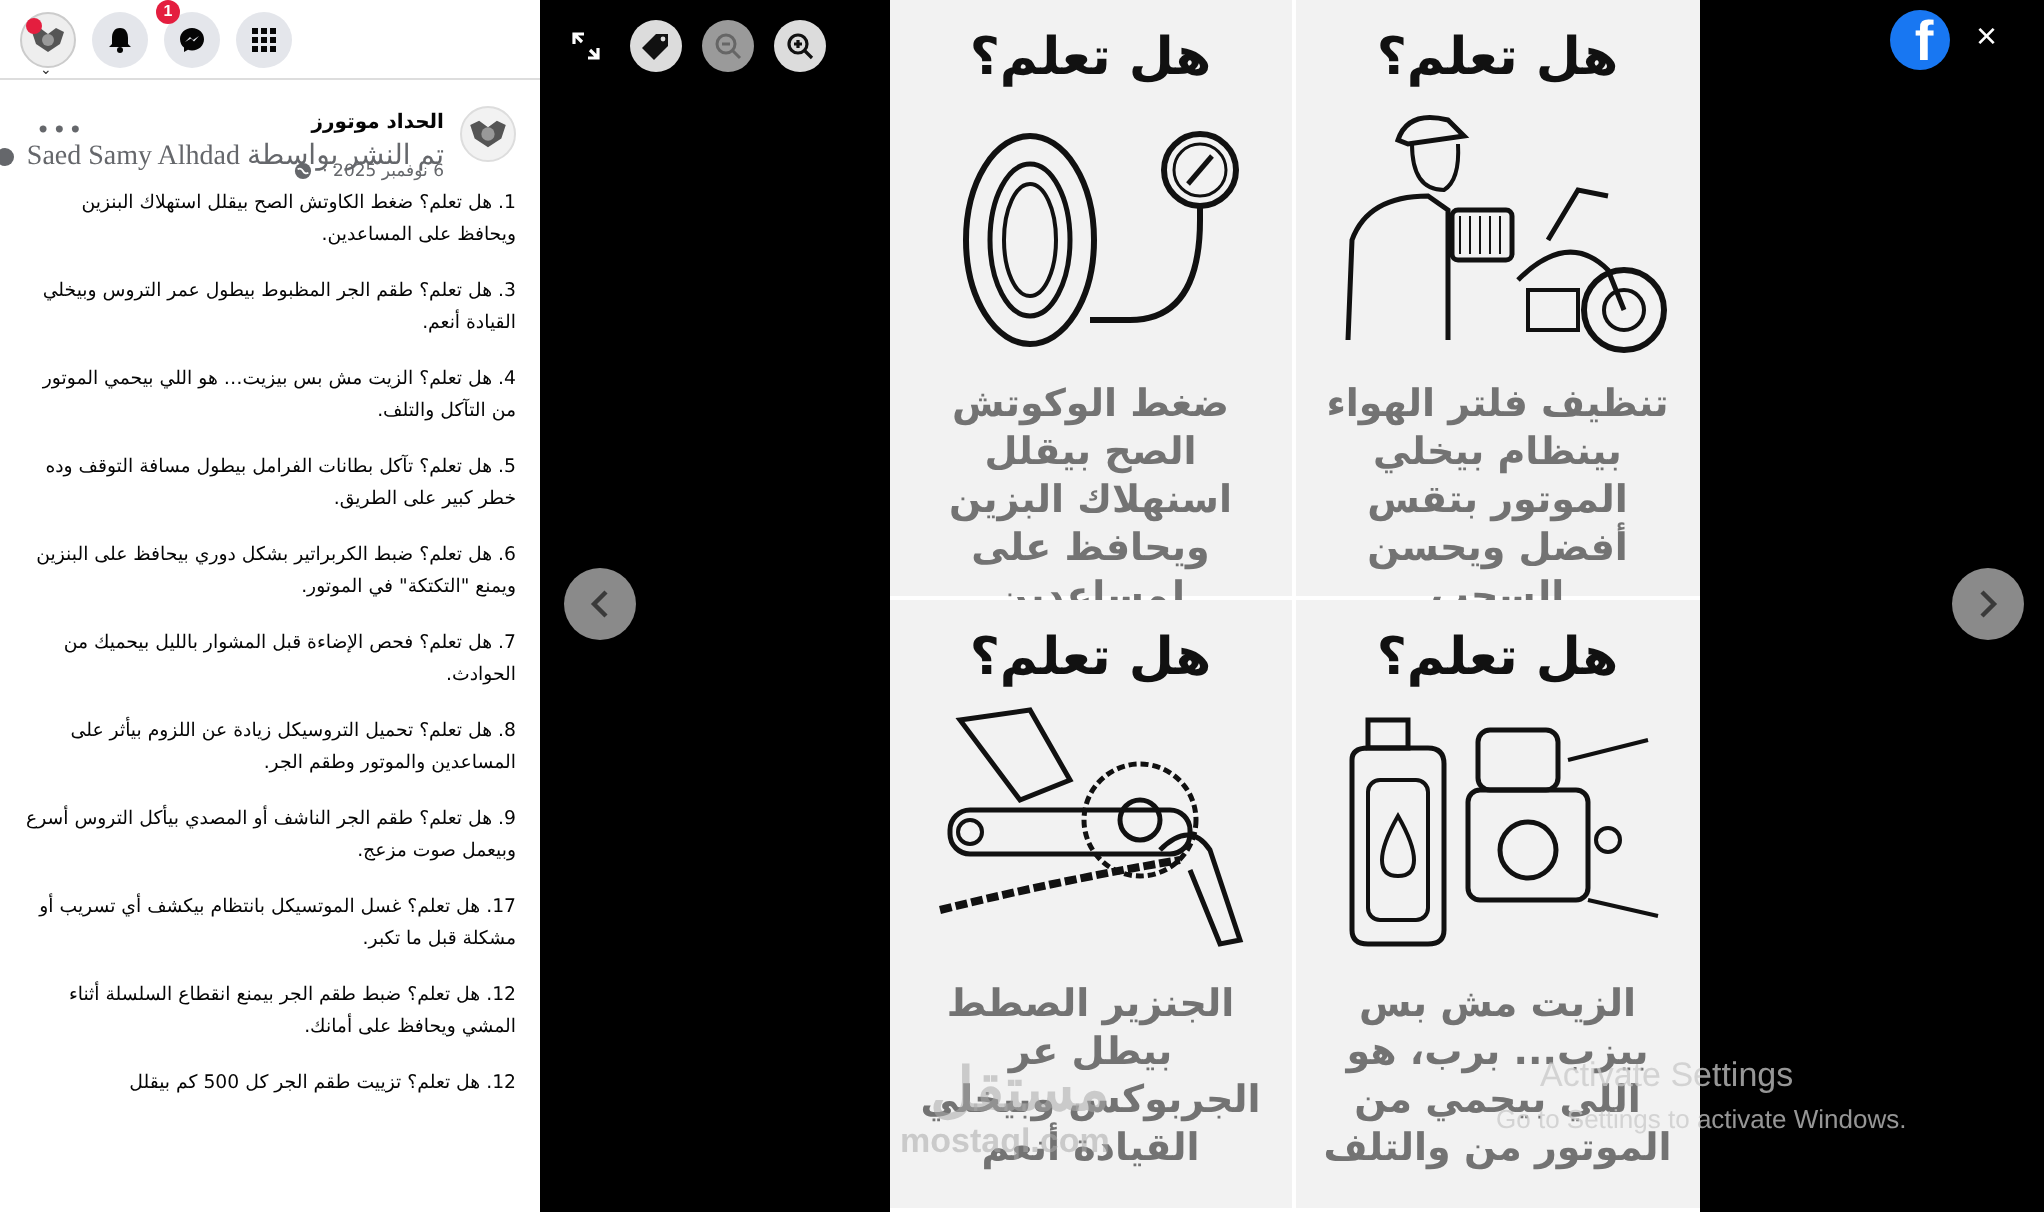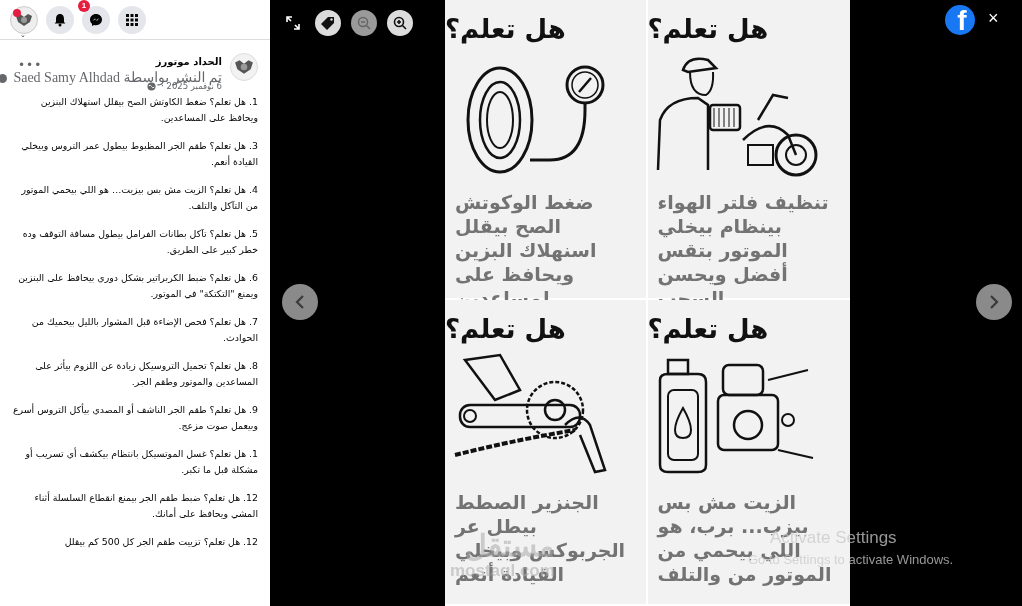--- a/index.html
+++ b/index.html
@@ -29,21 +29,21 @@
   .viewer { position: absolute; left: 270px; top: 0; width: 752px; height: 606px; background: #000; }
   .vt-expand { position: absolute; left: 16px; top: 6px; width: 14px; height: 14px; color: #fff; }
   .vt-circ { position: absolute; top: 0; width: 26px; height: 26px; border-radius: 50%; background: #dcdcdc; display: flex; align-items: center; justify-content: center; }
   .fb-logo { position: absolute; left: 675px; top: 5px; width: 30px; height: 30px; border-radius: 50%; background: #1877f2; display: flex; align-items: flex-end; justify-content: center; overflow: hidden; }
   .fb-logo span { color: #fff; font-family: "Liberation Sans", sans-serif; font-weight: bold; font-size: 28px; line-height: 28px; margin-left: 4px; }
   .close-x { position: absolute; left: 718px; top: 8px; color: #fff; font-size: 18px; font-family: "Liberation Sans", sans-serif; }
 
   .nav-btn { position: absolute; width: 36px; height: 36px; border-radius: 50%; background: #8a8a8a; display: flex; align-items: center; justify-content: center; color: #3a3a3a; }
 
   .photo { position: absolute; left: 175px; top: 0; width: 405px; height: 606px; background: #f3f3f3; display: grid; grid-template-columns: 1fr 1fr; grid-template-rows: 300px 306px; }
-  .cell { position: relative; background: #f2f2f2; border-right: 2px solid #fff; border-bottom: 2px solid #fff; direction: rtl; text-align: left; }
+  .cell { position: relative; background: #f2f2f2; border-right: 2px solid #fff; border-bottom: 2px solid #fff; direction: rtl; text-align: center; }
   .cell:nth-child(2), .cell:nth-child(4) { border-right: none; }
   .cell-title { font-size: 26px; font-weight: bold; color: #111; margin-top: 14px; font-family: "DejaVu Sans", sans-serif; }
   .cell-illus { height: 130px; margin: 6px auto 0; width: 170px; }
   .cell-text { font-size: 19px; font-weight: bold; color: #737373; line-height: 24px; margin-top: 6px; padding: 0 10px; font-family: "DejaVu Sans", sans-serif; }
 
   .watermark { position: absolute; left: 180px; top: 530px; color: rgba(170,170,170,0.55); font-family: "Liberation Sans", sans-serif; font-weight: bold; }
   .wm-ar { font-size: 30px; line-height: 32px; letter-spacing: 1px; direction: rtl; }
   .wm-en { font-size: 17px; line-height: 18px; }
 
   .activate { position: absolute; left: 478px; top: 528px; color: rgba(200,200,200,0.75); font-family: "Liberation Sans", sans-serif; }
@@ -119,21 +119,21 @@
 
     <div class="post-body">
       <div class="post-item">1. هل تعلم؟ ضغط الكاوتش الصح بيقلل استهلاك البنزين ويحافظ على المساعدين.</div>
       <div class="post-item">3. هل تعلم؟ طقم الجر المظبوط بيطول عمر التروس وبيخلي القيادة أنعم.</div>
       <div class="post-item">4. هل تعلم؟ الزيت مش بس بيزيت… هو اللي بيحمي الموتور من التآكل والتلف.</div>
       <div class="post-item">5. هل تعلم؟ تآكل بطانات الفرامل بيطول مسافة التوقف وده خطر كبير على الطريق.</div>
       <div class="post-item">6. هل تعلم؟ ضبط الكربراتير بشكل دوري بيحافظ على البنزين ويمنع "التكتكة" في الموتور.</div>
       <div class="post-item">7. هل تعلم؟ فحص الإضاءة قبل المشوار بالليل بيحميك من الحوادث.</div>
       <div class="post-item">8. هل تعلم؟ تحميل التروسيكل زيادة عن اللزوم بيأثر على المساعدين والموتور وطقم الجر.</div>
       <div class="post-item">9. هل تعلم؟ طقم الجر الناشف أو المصدي بيأكل التروس أسرع وبيعمل صوت مزعج.</div>
-      <div class="post-item">1. هل تعلم؟ غسل الموتسيكل بانتظام بيكشف أي تسريب أو مشكلة قبل ما تكبر.</div>
+      <div class="post-item">17. هل تعلم؟ غسل الموتسيكل بانتظام بيكشف أي تسريب أو مشكلة قبل ما تكبر.</div>
       <div class="post-item">12. هل تعلم؟ ضبط طقم الجر بيمنع انقطاع السلسلة أثناء المشي ويحافظ على أمانك.</div>
       <div class="post-item">12. هل تعلم؟ تزييت طقم الجر كل 500 كم بيقلل</div>
     </div>
   </div>
 
   <div class="viewer">
     <div class="vt-expand" style="top:15px;">
       <svg width="14" height="14" viewBox="0 0 14 14">
           <path d="M1 6 L1 1 L6 1 M1 1 L5 5 M13 8 L13 13 L8 13 M13 13 L9 9" stroke="#fff" stroke-width="1.6" fill="none"></path>
         </svg>

